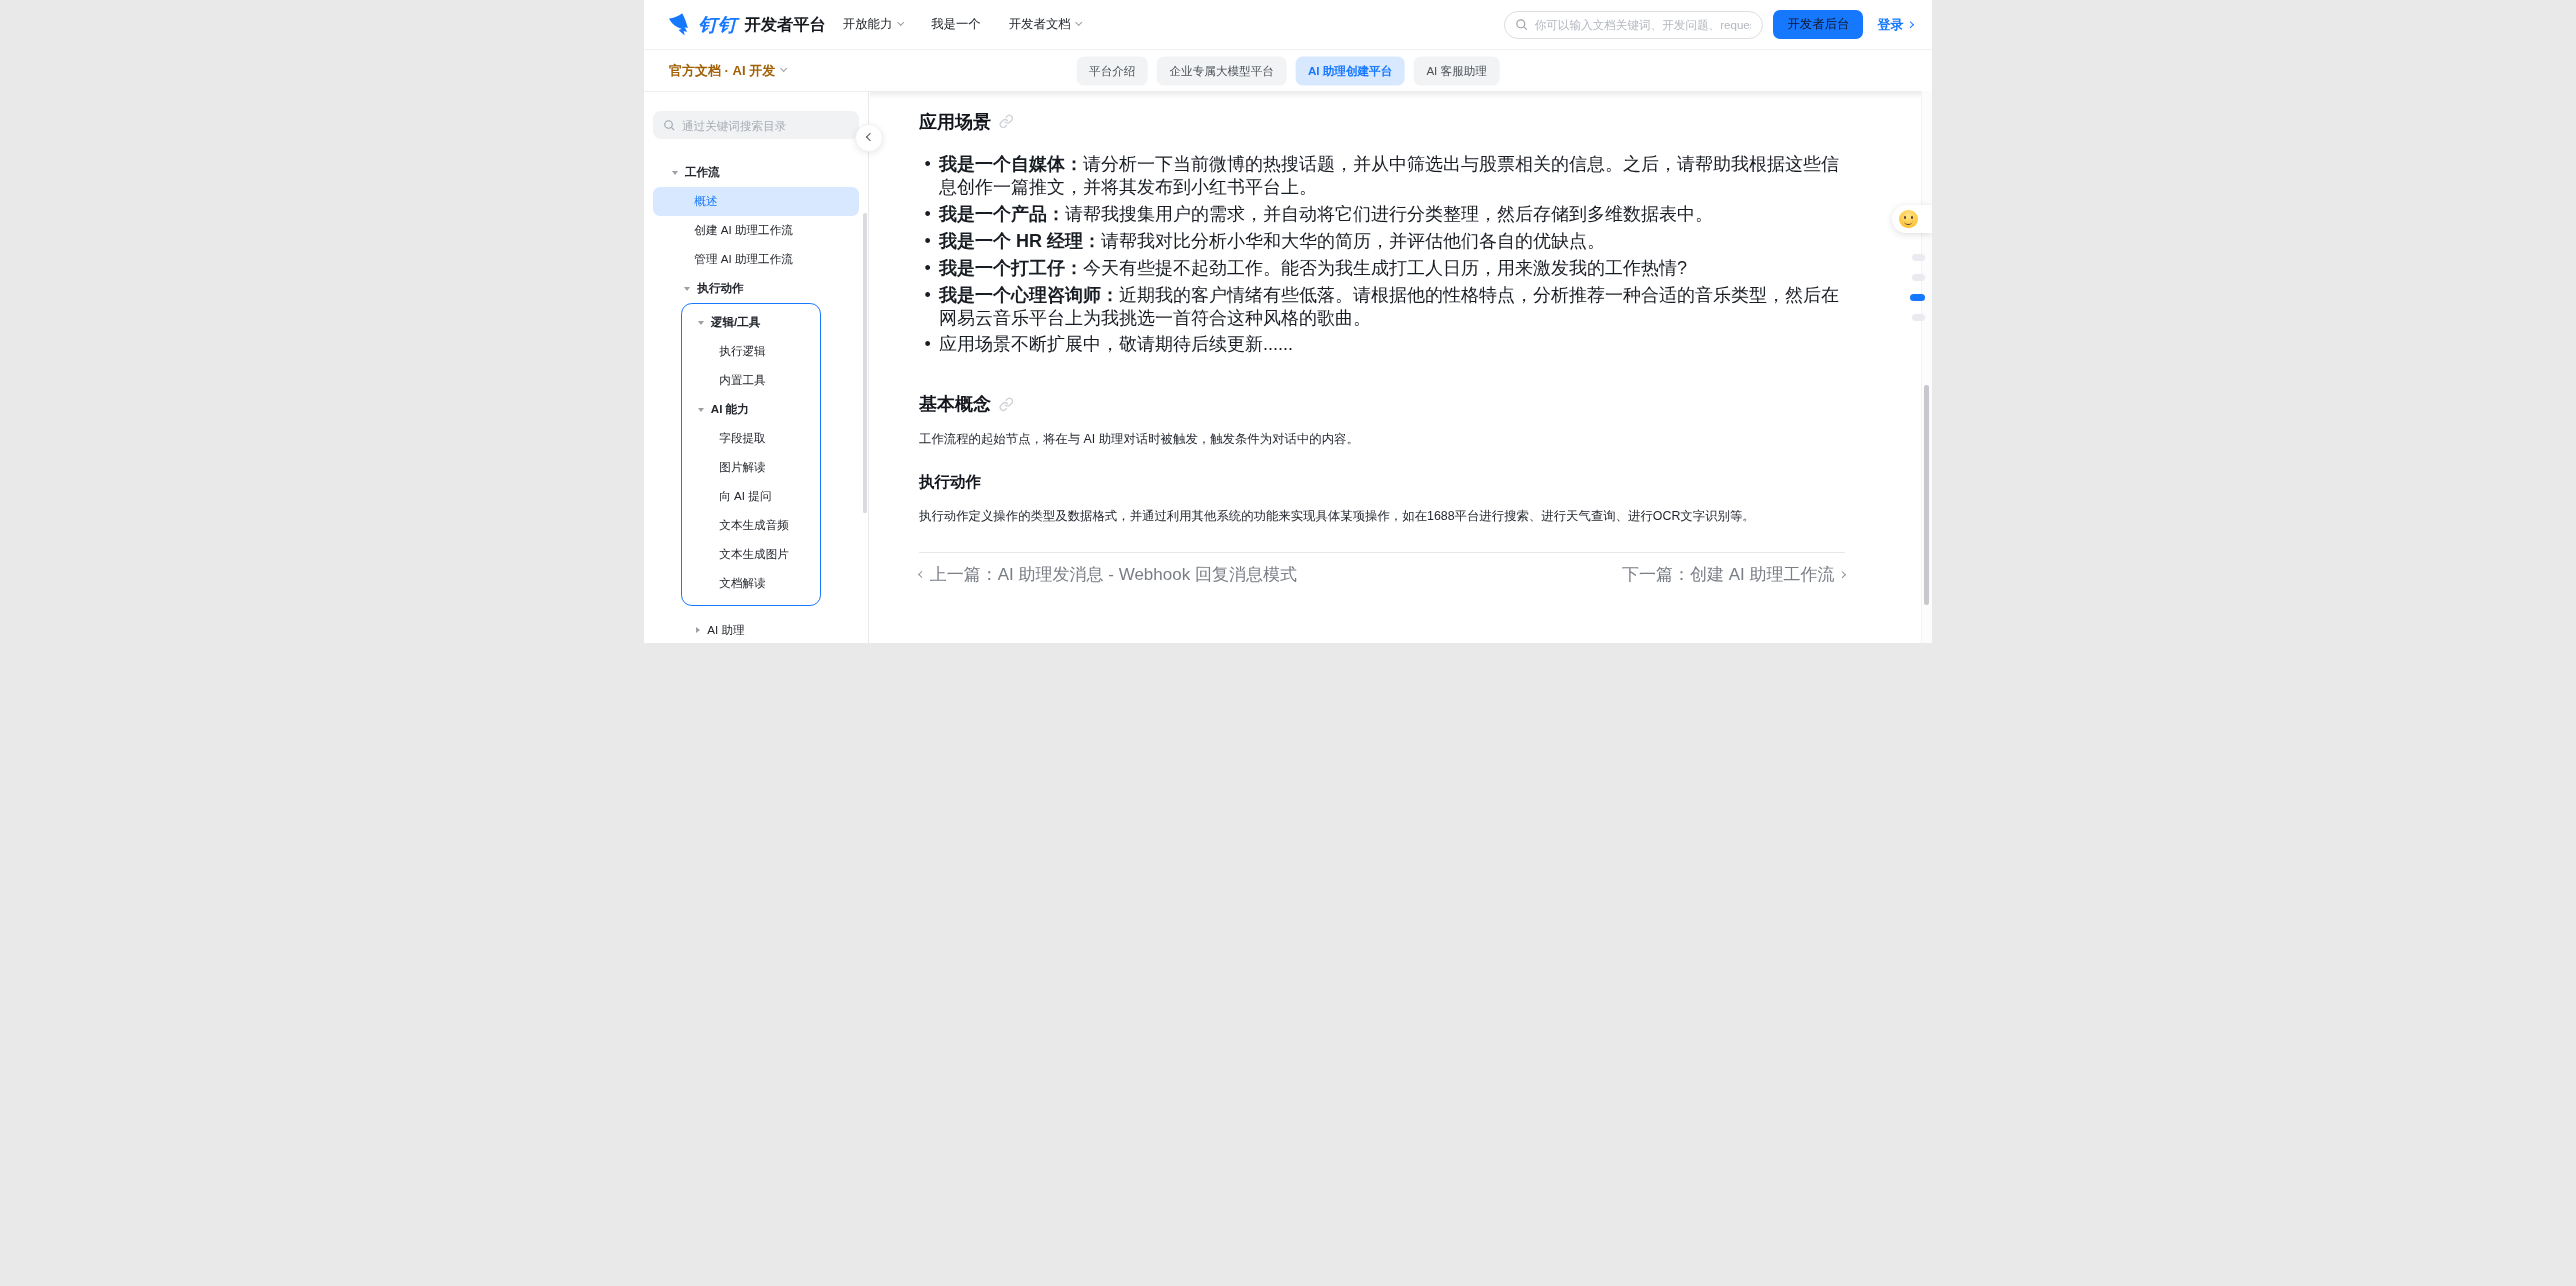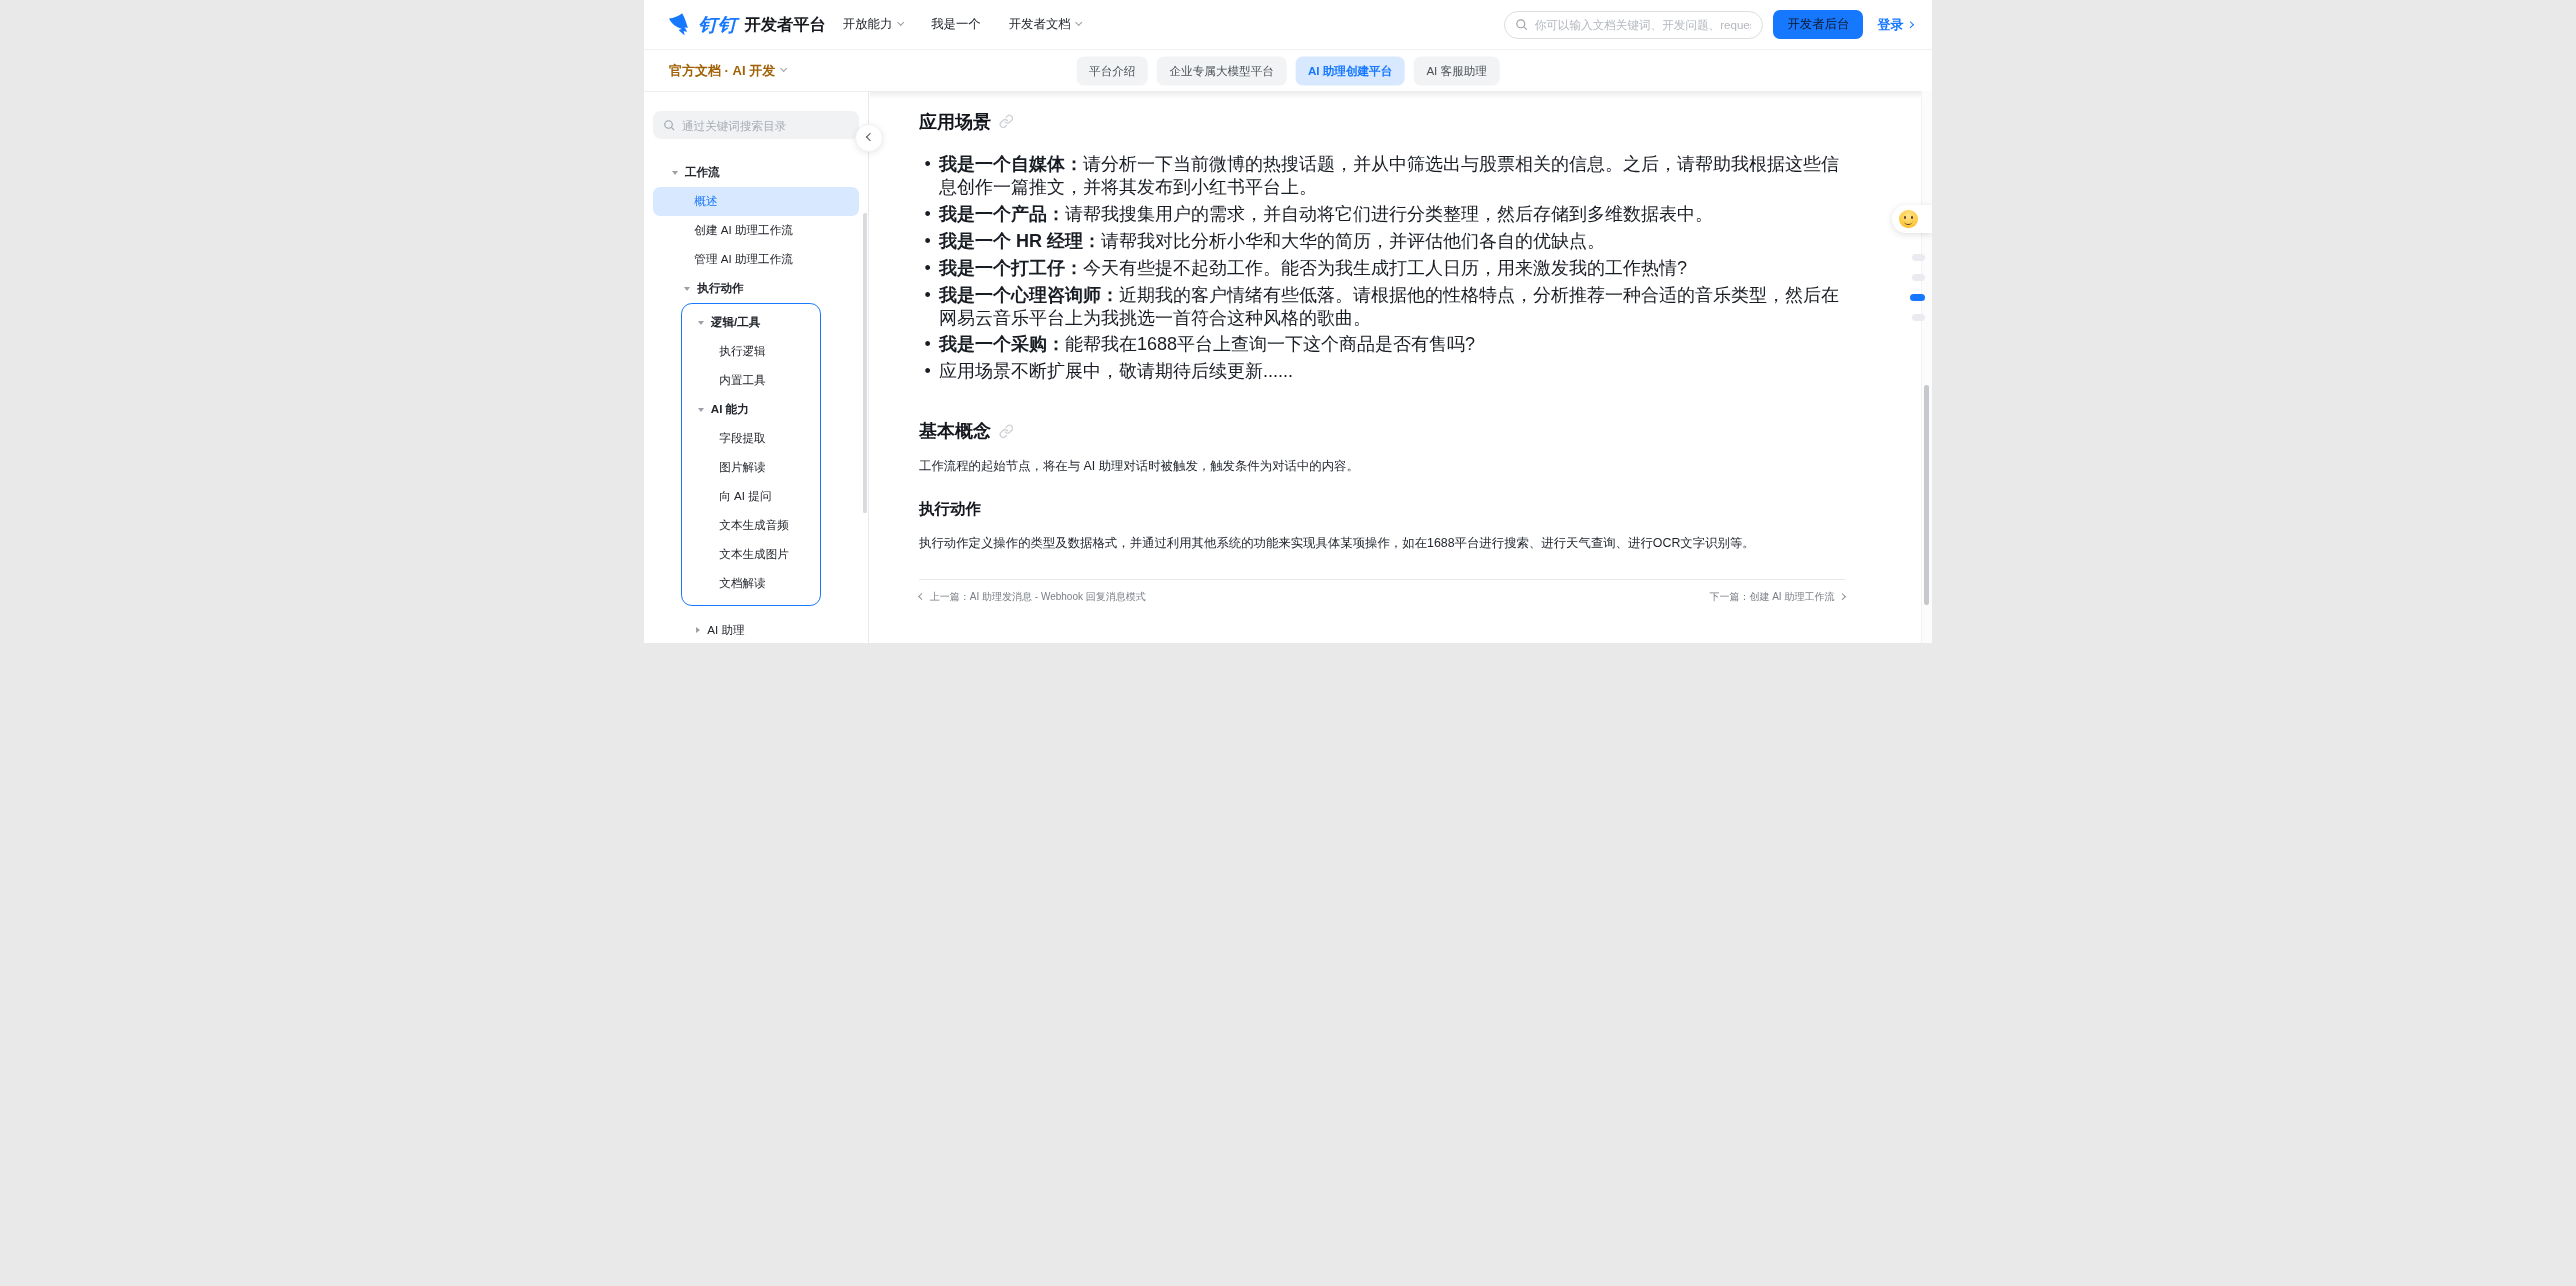--- a/index.html
+++ b/index.html
@@ -67,21 +67,21 @@
   .content h1{font-size:18px;color:#13161d;font-weight:800;margin:18.6px 0 0;display:flex;align-items:center;gap:7.7px;}
   .content h1.second{margin-top:36px;}
   .link-icon{display:inline-flex;opacity:.9;}
   .bullets{list-style:none;margin:19.4px 0 0;padding:0;}
   .bullets li{position:relative;padding-left:20px;font-size:18px;line-height:23px;color:#181c23;margin-bottom:3.9px;}
   .bullets li::before{content:"•";position:absolute;left:5.4px;color:#181c23;}
   .bullets .lead{font-weight:700;}
   .content h2{font-size:15.5px;color:#13161d;margin:23px 0 0;font-weight:700;}
   .content p{font-size:12.4px;color:var(--body-text);margin:13px 0 0;line-height:20px;}
   .divider{height:0.8px;background:#e8e8ea;margin-top:25.5px;}
-  .pager{display:flex;justify-content:space-between;align-items:center;margin-top:10px;font-size:10px;color:#797d85;}
+  .pager{display:flex;justify-content:space-between;align-items:center;margin-top:10px;font-size:17px;color:#797d85;}
   .pager a{display:flex;align-items:center;gap:5.4px;color:#797d85;text-decoration:none;}
   .chev-left-gray{width:5.4px;height:5.4px;border-left:1.2px solid #8c9097;border-bottom:1.2px solid #8c9097;transform:rotate(45deg);}
   .chev-right-gray{width:5.4px;height:5.4px;border-right:1.2px solid #8c9097;border-bottom:1.2px solid #8c9097;transform:rotate(-45deg);}
 
   
   .smiley-tab{position:absolute;right:0;top:114px;width:40px;height:28px;background:#fff;border-radius:14px 0 0 14px;box-shadow:0 1.5px 7.7px rgba(0,0,0,.13);display:flex;align-items:center;padding-left:7px;z-index:9;cursor:pointer;}
   .smiley{width:18.6px;height:18.6px;border-radius:50%;background:radial-gradient(circle at 50% 32%,#ffe082 8%,#ffc93c 65%,#f3a71b);position:relative;}
   .smiley::before{content:"";position:absolute;top:6.2px;left:4.6px;width:2.3px;height:3.1px;border-radius:50%;background:#5d4037;box-shadow:7px 0 0 #5d4037;}
   .smiley::after{content:"";position:absolute;left:50%;top:9.3px;transform:translateX(-50%);width:8.5px;height:4.6px;border-bottom:1.4px solid #5d4037;border-radius:0 0 7.7px 7.7px;}
   .dots{position:absolute;right:7px;top:163px;display:flex;flex-direction:column;align-items:flex-end;gap:13px;z-index:9;}
@@ -236,21 +236,20 @@
               <path d="M14 11a5 5 0 0 0-7.54-.54l-3 3a5 5 0 0 0 7.07 7.07l1.71-1.71"></path>
             </svg>
         </span>
       </h1>
       <ul class="bullets" id="bullets">
           <li><span class="lead">我是一个自媒体：</span><span>请分析一下当前微博的热搜话题，并从中筛选出与股票相关的信息。之后，请帮助我根据这些信息创作一篇推文，并将其发布到小红书平台上。</span></li>
           <li><span class="lead">我是一个产品：</span><span>请帮我搜集用户的需求，并自动将它们进行分类整理，然后存储到多维数据表中。</span></li>
           <li><span class="lead">我是一个 HR 经理：</span><span>请帮我对比分析小华和大华的简历，并评估他们各自的优缺点。</span></li>
           <li><span class="lead">我是一个打工仔：</span><span>今天有些提不起劲工作。能否为我生成打工人日历，用来激发我的工作热情?</span></li>
           <li><span class="lead">我是一个心理咨询师：</span><span>近期我的客户情绪有些低落。请根据他的性格特点，分析推荐一种合适的音乐类型，然后在网易云音乐平台上为我挑选一首符合这种风格的歌曲。</span></li>
-          <li><span class="lead">我是一个采购：</span><span>能帮我在1688平台上查询一下这个商品是否有售吗?</span></li>
           <li><span>应用场景不断扩展中，敬请期待后续更新......</span></li>
         </ul>
 
       <h1 class="second">
         <span>基本概念</span>
         <span class="link-icon">
           <svg width="14.7" height="14.7" viewBox="0 0 24 24" fill="none" stroke="#c9cdd2" stroke-width="2.2" stroke-linecap="round" stroke-linejoin="round">
               <path d="M10 13a5 5 0 0 0 7.54.54l3-3a5 5 0 0 0-7.07-7.07l-1.72 1.71"></path>
               <path d="M14 11a5 5 0 0 0-7.54-.54l-3 3a5 5 0 0 0 7.07 7.07l1.71-1.71"></path>
             </svg>

